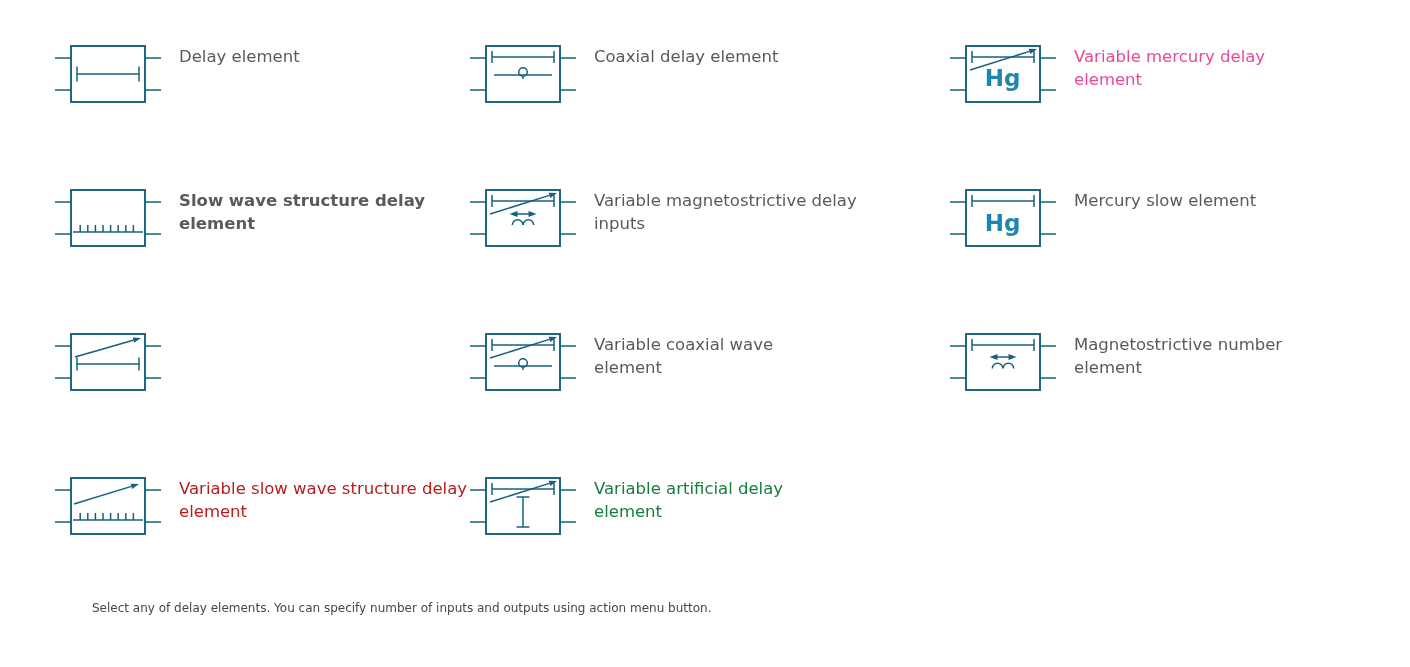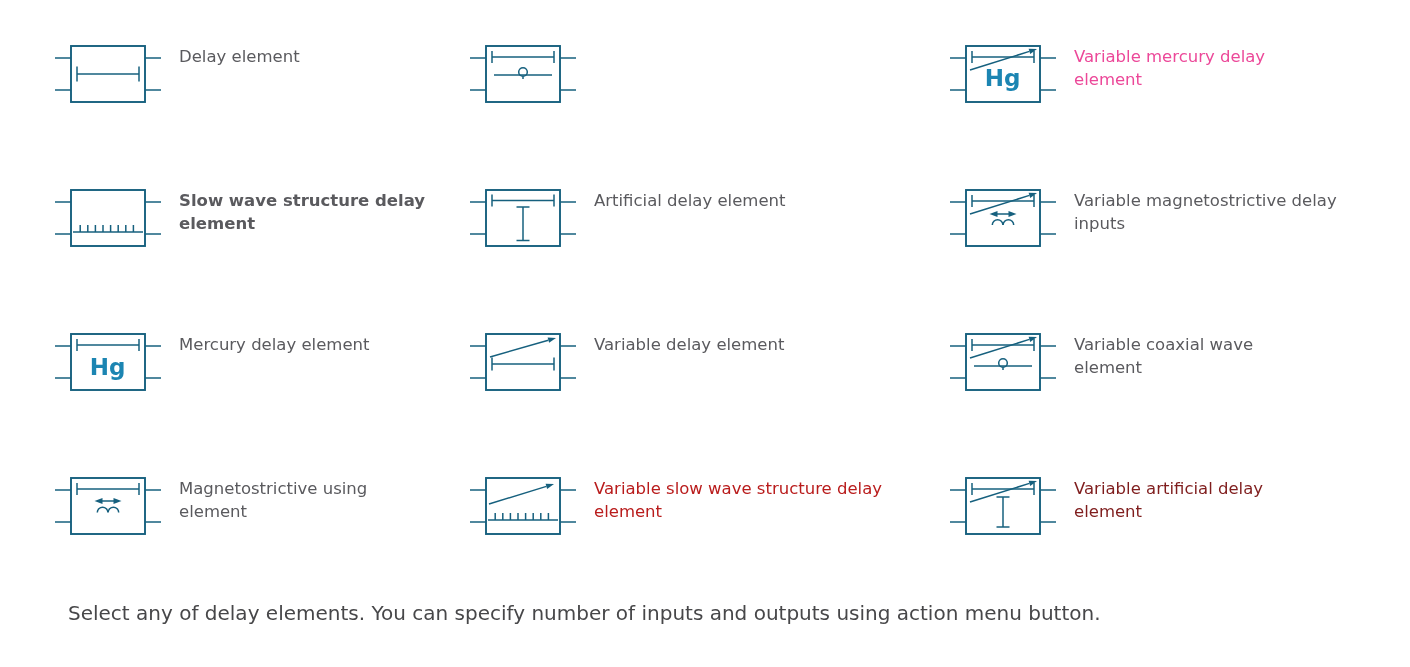--- a/index.html
+++ b/index.html
@@ -13,21 +13,21 @@
     grid-template-columns:415px 480px 460px;
     grid-auto-rows:144px;
   }
   .pair { display:flex; align-items:flex-start; height:58px; }
   .sym  { width:106px; height:60px; flex:0 0 106px; display:block; }
   .label {
     margin-left:18px; font-size:16.5px; line-height:1.4;
     white-space:pre-line; letter-spacing:0px;
   }
   .footer-note {
-    position:absolute; left:68px; top:601px; font-size:20px;
+    position:absolute; left:92px; top:601px; font-size:12px;
   }
 </style>
 </head>
 <body style="background: rgb(255, 255, 255);">
 
 <div class="canvas">
   <div class="grid" id="grid">
   <div class="cell">
     <div class="pair">
       <span class="sym"><svg width="106" height="58" viewBox="0 0 106 58">
@@ -56,20 +56,21 @@
                 <line x1="0" y1="45" x2="16" y2="45"></line>
                 <line x1="90" y1="45" x2="106" y2="45"></line>
                 <line x1="22" y1="12" x2="84" y2="12"></line>
                 <line x1="22" y1="6" x2="22" y2="18"></line>
                 <line x1="84" y1="6" x2="84" y2="18"></line>
                 <line x1="24" y1="30" x2="82" y2="30"></line>
                 <circle cx="53" cy="27" r="4.3" fill="none"></circle>
                 <line x1="53" y1="31.4" x2="53" y2="34"></line>
               </g>
             </svg></span>
+      <span class="label" style="color: rgb(90, 90, 94);">Coaxial delay element</span>
     </div>
   </div>
 
   <div class="cell">
     <div class="pair">
       <span class="sym"><svg width="106" height="58" viewBox="0 0 106 58">
               <g stroke="#16607E" stroke-width="1.5" fill="none">
                 <rect x="16" y="1" width="74" height="56" fill="#ffffff" stroke-width="1.9"></rect>
                 <line x1="0" y1="13" x2="16" y2="13"></line>
                 <line x1="90" y1="13" x2="106" y2="13"></line>
@@ -106,40 +107,20 @@
                 <line x1="63.2" y1="36" x2="63.2" y2="43"></line>
                 <line x1="70.8" y1="36" x2="70.8" y2="43"></line>
                 <line x1="78.4" y1="36" x2="78.4" y2="43"></line>
               </g>
             </svg></span>
       <span class="label" style="color: rgb(90, 90, 94); font-weight: bold;">Slow wave structure delay
 element</span>
     </div>
   </div>
 
-  <div class="cell">
-    <div class="pair">
-      <span class="sym"><svg width="106" height="58" viewBox="0 0 106 58">
-              <g stroke="#16607E" stroke-width="1.5" fill="none">
-                <rect x="16" y="1" width="74" height="56" fill="#ffffff" stroke-width="1.9"></rect>
-                <line x1="0" y1="13" x2="16" y2="13"></line>
-                <line x1="90" y1="13" x2="106" y2="13"></line>
-                <line x1="0" y1="45" x2="16" y2="45"></line>
-                <line x1="90" y1="45" x2="106" y2="45"></line>
-                <line x1="22" y1="11.5" x2="84" y2="11.5"></line>
-                <line x1="22" y1="5.5" x2="22" y2="17.5"></line>
-                <line x1="84" y1="5.5" x2="84" y2="17.5"></line>
-                <line x1="53" y1="18" x2="53" y2="51.5"></line>
-                <line x1="46.5" y1="18" x2="59.5" y2="18"></line>
-                <line x1="46.5" y1="51.5" x2="59.5" y2="51.5"></line>
-              </g>
-            </svg></span>
-      <span class="label" style="color: rgb(90, 90, 94);">Artificial delay element</span>
-    </div>
-  </div>
 
   <div class="cell">
     <div class="pair">
       <span class="sym"><svg width="106" height="58" viewBox="0 0 106 58">
               <g stroke="#16607E" stroke-width="1.5" fill="none">
                 <rect x="16" y="1" width="74" height="56" fill="#ffffff" stroke-width="1.9"></rect>
                 <line x1="0" y1="13" x2="16" y2="13"></line>
                 <line x1="90" y1="13" x2="106" y2="13"></line>
                 <line x1="0" y1="45" x2="16" y2="45"></line>
                 <line x1="90" y1="45" x2="106" y2="45"></line>
@@ -167,41 +148,40 @@
                 <line x1="0" y1="13" x2="16" y2="13"></line>
                 <line x1="90" y1="13" x2="106" y2="13"></line>
                 <line x1="0" y1="45" x2="16" y2="45"></line>
                 <line x1="90" y1="45" x2="106" y2="45"></line>
                 <line x1="22" y1="12" x2="84" y2="12"></line>
                 <line x1="22" y1="6" x2="22" y2="18"></line>
                 <line x1="84" y1="6" x2="84" y2="18"></line>
                 <text x="52.5" y="42" text-anchor="middle" font-family="DejaVu Sans, sans-serif" font-size="23" font-weight="bold" stroke="none" fill="#1C85B2">Hg</text>
               </g>
             </svg></span>
-      <span class="label" style="color: rgb(90, 90, 94);">Mercury delay element</span>
+      <span class="label" style="color: rgb(90, 90, 94);">Mercury slow element</span>
     </div>
   </div>
 
   <div class="cell">
     <div class="pair">
       <span class="sym"><svg width="106" height="58" viewBox="0 0 106 58">
               <g stroke="#16607E" stroke-width="1.5" fill="none">
                 <rect x="16" y="1" width="74" height="56" fill="#ffffff" stroke-width="1.9"></rect>
                 <line x1="0" y1="13" x2="16" y2="13"></line>
                 <line x1="90" y1="13" x2="106" y2="13"></line>
                 <line x1="0" y1="45" x2="16" y2="45"></line>
                 <line x1="90" y1="45" x2="106" y2="45"></line>
                 <line x1="22" y1="31" x2="84" y2="31"></line>
                 <line x1="22" y1="24.5" x2="22" y2="37.5"></line>
                 <line x1="84" y1="24.5" x2="84" y2="37.5"></line>
                 <line x1="20" y1="24" x2="78.3" y2="7.2"></line>
                 <polygon stroke="none" fill="#16607E" points="86,5 79.1,9.8 77.6,4.6"></polygon>
               </g>
             </svg></span>
-      <span class="label" style="color: rgb(90, 90, 94);">Variable delay element</span>
     </div>
   </div>
 
   <div class="cell">
     <div class="pair">
       <span class="sym"><svg width="106" height="58" viewBox="0 0 106 58">
               <g stroke="#16607E" stroke-width="1.5" fill="none">
                 <rect x="16" y="1" width="74" height="56" fill="#ffffff" stroke-width="1.9"></rect>
                 <line x1="0" y1="13" x2="16" y2="13"></line>
                 <line x1="90" y1="13" x2="106" y2="13"></line>
@@ -233,21 +213,21 @@
                 <line x1="90" y1="45" x2="106" y2="45"></line>
                 <line x1="22" y1="12" x2="84" y2="12"></line>
                 <line x1="22" y1="6" x2="22" y2="18"></line>
                 <line x1="84" y1="6" x2="84" y2="18"></line>
                 <line x1="45.5" y1="24" x2="60.5" y2="24"></line>
                 <polygon stroke="none" fill="#16607E" points="39.5,24 47.5,21 47.5,27"></polygon>
                 <polygon stroke="none" fill="#16607E" points="66.5,24 58.5,21 58.5,27"></polygon>
                 <path fill="none" d="M42.3,35.5 a5.3,5.3 0 0 1 10.6,0 M53.1,35.5 a5.3,5.3 0 0 1 10.6,0"></path>
               </g>
             </svg></span>
-      <span class="label" style="color: rgb(90, 90, 94);">Magnetostrictive using
+      <span class="label" style="color: rgb(90, 90, 94);">Magnetostrictive number
 element</span>
     </div>
   </div>
 
   <div class="cell">
     <div class="pair">
       <span class="sym"><svg width="106" height="58" viewBox="0 0 106 58">
               <g stroke="#16607E" stroke-width="1.5" fill="none">
                 <rect x="16" y="1" width="74" height="56" fill="#ffffff" stroke-width="1.9"></rect>
                 <line x1="0" y1="13" x2="16" y2="13"></line>
@@ -284,19 +264,19 @@
                 <line x1="22" y1="12" x2="84" y2="12"></line>
                 <line x1="22" y1="6" x2="22" y2="18"></line>
                 <line x1="84" y1="6" x2="84" y2="18"></line>
                 <line x1="20" y1="25" x2="79.4" y2="6.4"></line>
                 <polygon stroke="none" fill="#16607E" points="87,4 80.2,9.0 78.6,3.8"></polygon>
                 <line x1="53" y1="20" x2="53" y2="50"></line>
                 <line x1="46.5" y1="20" x2="59.5" y2="20"></line>
                 <line x1="46.5" y1="50" x2="59.5" y2="50"></line>
               </g>
             </svg></span>
-      <span class="label" style="color: #7f1d1d;">Variable artificial delay
+      <span class="label" style="color: #15803d;">Variable artificial delay
 element</span>
     </div>
   </div>
 </div>
   <div class="footer-note" style="color: rgb(71, 71, 73);">Select any of delay elements. You can specify number of inputs and outputs using action menu button.</div>
 </div>
 
 </body></html>

